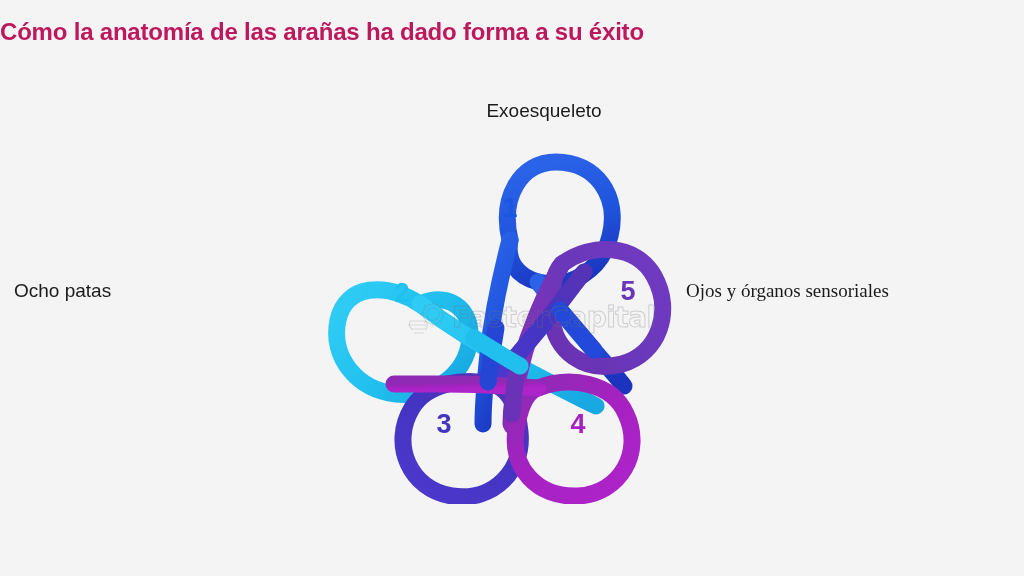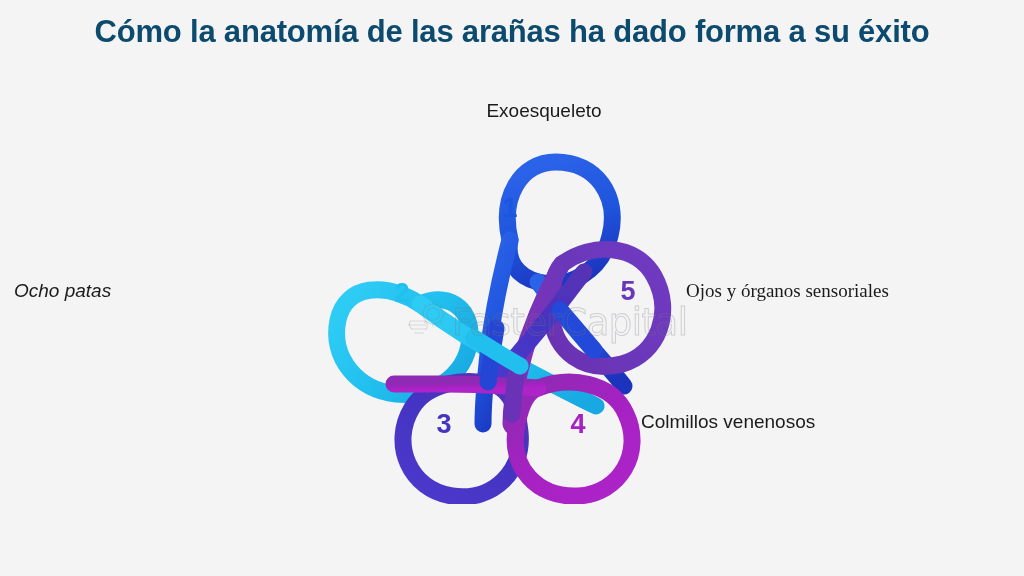--- a/index.html
+++ b/index.html
@@ -21,24 +21,24 @@
     width: 1024px;
     height: 576px;
     background: #f4f4f5;
   }
 
   #title {
     position: absolute;
     left: 0;
     top: 12px;
     width: 1024px;
-    text-align: center;
-    font-size: 31px;
+    text-align: left;
+    font-size: 24px;
     font-weight: 700;
-    color: #0c4a6e;
+    color: #be185d;
     letter-spacing: -0.2px;
     line-height: 40px;
     white-space: nowrap;
   }
 
   #diagram-wrap {
     position: absolute;
     left: 0;
     top: 0;
     width: 1024px;
@@ -55,21 +55,21 @@
   }
 
   .label {
     position: absolute;
     font-size: 19px;
     color: #1b1b1b;
     line-height: 24px;
     white-space: nowrap;
   }
   .label-1 { left: 0; top: 99px; width: 1024px; text-align: center; margin-left: 32px; }
-  .label-2 { left: 14px;  top: 279px; text-align: left; font-style: italic; }
+  .label-2 { left: 14px;  top: 279px; text-align: left; }
   .label-5 { left: 686px; top: 279px; text-align: left; font-family: Liberation Serif, serif; }
   .label-3 { left: 52px;  top: 410px; text-align: left; }
   .label-4 { left: 641px; top: 410px; text-align: left; }
 
   
   .num {
     position: absolute;
     font-size: 27px;
     font-weight: 700;
     width: 46px;
@@ -84,22 +84,22 @@
     left: 406px;
     top: 296px;
     width: 240px;
     height: 48px;
     pointer-events: none;
   }
   #watermark .wm-text {
     position: absolute;
     left: 46px;
     top: 5px;
-    font-size: 37px;
-    font-weight: 400;
+    font-size: 28px;
+    font-weight: 700;
     letter-spacing: -0.5px;
     color: transparent;
     -webkit-text-stroke: 1px rgba(120,120,125,0.30);
     white-space: nowrap;
     font-family: "DejaVu Sans", sans-serif;
   }
   #watermark .wm-logo {
     position: absolute;
     left: 0;
     top: 3px;
@@ -207,21 +207,20 @@
     </svg>
 
     <div class="num" style="left:487px; top:193px; color:#1a56e0;">1</div>
     <div class="num" style="left:379px; top:278px; color:#1fc0ee;">2</div>
     <div class="num" style="left:421px; top:409px; color:#4434c2;">3</div>
     <div class="num" style="left:555px; top:409px; color:#a621c2;">4</div>
     <div class="num" style="left:605px; top:276px; color:#6b37ba;">5</div>
 
     <div class="label label-1">Exoesqueleto</div>
     <div class="label label-2">Ocho patas</div>
-    <div class="label label-4">Colmillos venenosos</div>
     <div class="label label-5">Ojos y órganos sensoriales</div>
 
     <div id="watermark">
       <svg class="wm-logo" viewBox="0 0 46 42">
         <g fill="none" stroke="rgba(120,120,125,0.55)" stroke-width="1.1">
           <circle cx="27" cy="15" r="10"></circle>
           <circle cx="27" cy="15" r="6.2"></circle>
           <path d="M27 5 v-3 M34 8 l2.2-2.2 M37 15 h3 M34 22 l2.2 2.2 M27 25 v3 M20 22 l-2.2 2.2 M17 15 h-3 M20 8 l-2.2-2.2"></path>
           <path d="M4 22 h16 M2 26 h18 M5 30 h14 M8 34 h10"></path>
           <path d="M4 22 q-2 5 2 8 M20 22 q3 6 -1 9"></path>

